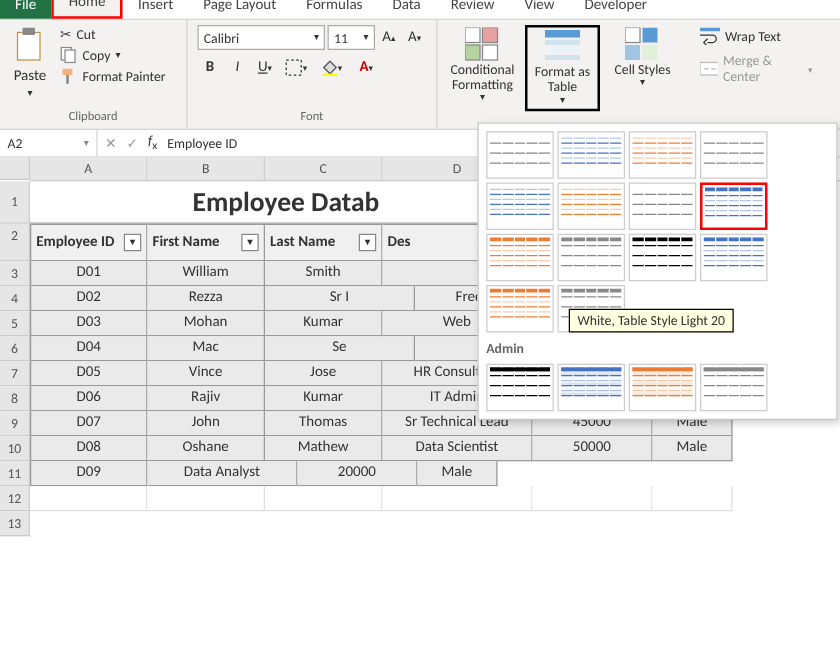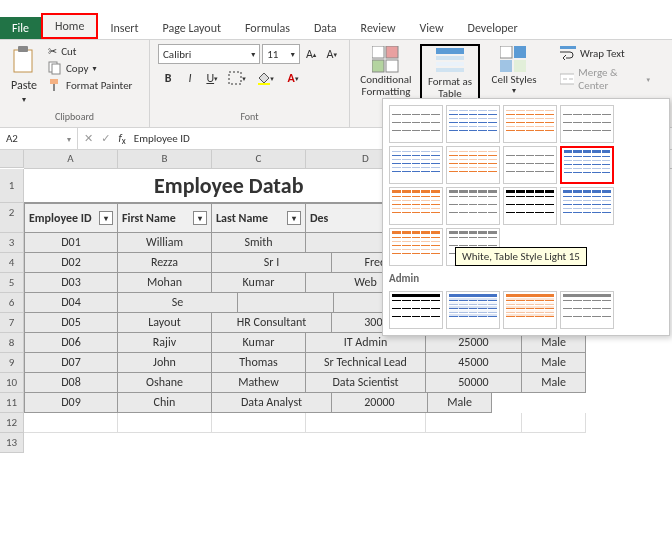--- a/index.html
+++ b/index.html
@@ -1,17 +1,17 @@
 <!DOCTYPE html>
 <html><head>
 <meta charset="utf-8">
 <style>
 *{box-sizing:border-box;margin:0;padding:0;font-family:Calibri,Arial,sans-serif}
 body{background:#fff;font-size:12px;color:#333;width:672px;height:533px;overflow:hidden;position:relative}
-.ribbon-tabs{display:flex;background:#fff;border-bottom:1px solid #d4d4d4;height:40px;align-items:flex-end}
+.ribbon-tabs{display:flex;background:#fff;border-bottom:1px solid #d4d4d4;height:16px;align-items:flex-end}
 .tab{padding:4px 12px;cursor:pointer;font-size:12px;color:#444}
 .tab.active{background:#f3f2f1;border:1px solid #d4d4d4;border-bottom:none}
 .tab.highlighted{border:2px solid red}
 .ribbon{display:flex;background:#f3f2f1;border-bottom:1px solid #d4d4d4;height:88px}
 .group{border-right:1px solid #d4d4d4;padding:2px 6px;display:flex;flex-direction:column;justify-content:space-between;position:relative}
 .group-label{text-align:center;font-size:10px;color:#666;padding-bottom:2px}
 .group-content{display:flex;gap:4px;flex:1;align-items:flex-start;padding-top:2px}
 .paste-btn{display:flex;flex-direction:column;align-items:center;gap:2px;padding:2px 4px}
 .clip-sub{display:flex;flex-direction:column;gap:1px;font-size:11px}
 .clip-sub div{display:flex;align-items:center;gap:4px;padding:1px 2px}
@@ -290,27 +290,29 @@
         <div class="data-row">
           <div class="dcell" style="width: 94px;">D03</div>
           <div class="dcell" style="width: 94px; text-align: center;">Mohan</div>
           <div class="dcell" style="width: 94px;">Kumar</div>
           <div class="dcell" style="width: 120px;">Web</div>
           <div class="dcell" style="width: 96px;"></div>
           <div class="dcell" style="width: 64px;"></div>
         </div>
         <div class="data-row">
           <div class="dcell" style="width: 94px;">D04</div>
+          <div class="dcell" style="width: 94px;">Mac</div>
           <div class="dcell" style="width: 120px;">Se</div>
           <div class="dcell" style="width: 96px;"></div>
           <div class="dcell" style="width: 64px;"></div>
         </div>
         <div class="data-row">
           <div class="dcell" style="width: 94px;">D05</div>
-          <div class="dcell" style="width: 94px;">Layout</div>
+          <div class="dcell" style="width: 94px;">Vince</div>
+          <div class="dcell" style="width: 94px;">Jose</div>
           <div class="dcell" style="width: 120px;">HR Consultant</div>
           <div class="dcell" style="width: 96px;">30000</div>
           <div class="dcell" style="width: 64px;">Male</div>
         </div>
         <div class="data-row">
           <div class="dcell" style="width: 94px;">D06</div>
           <div class="dcell" style="width: 94px;">Rajiv</div>
           <div class="dcell" style="width: 94px;">Kumar</div>
           <div class="dcell" style="width: 120px;">IT Admin</div>
           <div class="dcell" style="width: 96px;">25000</div>
@@ -327,21 +329,20 @@
         <div class="data-row">
           <div class="dcell" style="width: 94px;">D08</div>
           <div class="dcell" style="width: 94px;">Oshane</div>
           <div class="dcell" style="width: 94px;">Mathew</div>
           <div class="dcell" style="width: 120px;">Data Scientist</div>
           <div class="dcell" style="width: 96px;">50000</div>
           <div class="dcell" style="width: 64px;">Male</div>
         </div>
         <div class="data-row">
           <div class="dcell" style="width: 94px;">D09</div>
-          <div class="dcell" style="width: 94px;">Chin</div>
           <div class="dcell" style="width: 120px;">Data Analyst</div>
           <div class="dcell" style="width: 96px;">20000</div>
           <div class="dcell" style="width: 64px;">Male</div>
         </div>
         <div class="data-row">
           <div class="dcell" style="background: rgb(255, 255, 255); border-top: none; border-right: 1px solid rgb(221, 221, 221); border-bottom: 1px solid rgb(221, 221, 221); border-left: none; border-image: initial; width: 94px;"></div>
           <div class="dcell" style="background: rgb(255, 255, 255); border-top: none; border-right: 1px solid rgb(221, 221, 221); border-bottom: 1px solid rgb(221, 221, 221); border-left: none; border-image: initial; width: 94px;"></div>
           <div class="dcell" style="background: rgb(255, 255, 255); border-top: none; border-right: 1px solid rgb(221, 221, 221); border-bottom: 1px solid rgb(221, 221, 221); border-left: none; border-image: initial; width: 94px;"></div>
           <div class="dcell" style="background: rgb(255, 255, 255); border-top: none; border-right: 1px solid rgb(221, 221, 221); border-bottom: 1px solid rgb(221, 221, 221); border-left: none; border-image: initial; width: 120px;"></div>
           <div class="dcell" style="background: rgb(255, 255, 255); border-top: none; border-right: 1px solid rgb(221, 221, 221); border-bottom: 1px solid rgb(221, 221, 221); border-left: none; border-image: initial; width: 96px;"></div>
@@ -1142,14 +1143,14 @@
         </div>
         <div class="sw-row">
           <div class="sw-cell" style="border-bottom: 1px solid rgb(136, 136, 136);"></div>
           <div class="sw-cell" style="border-bottom: 1px solid rgb(136, 136, 136);"></div>
           <div class="sw-cell" style="border-bottom: 1px solid rgb(136, 136, 136);"></div>
           <div class="sw-cell" style="border-bottom: 1px solid rgb(136, 136, 136);"></div>
           <div class="sw-cell" style="border-bottom: 1px solid rgb(136, 136, 136);"></div>
         </div>
       </div>
     </div>
-  <div class="tooltip" style="top:148px;left:72px">White, Table Style Light 15</div>
+  <div class="tooltip" style="top:148px;left:72px">White, Table Style Light 20</div>
 </div>
 
 </body></html>

